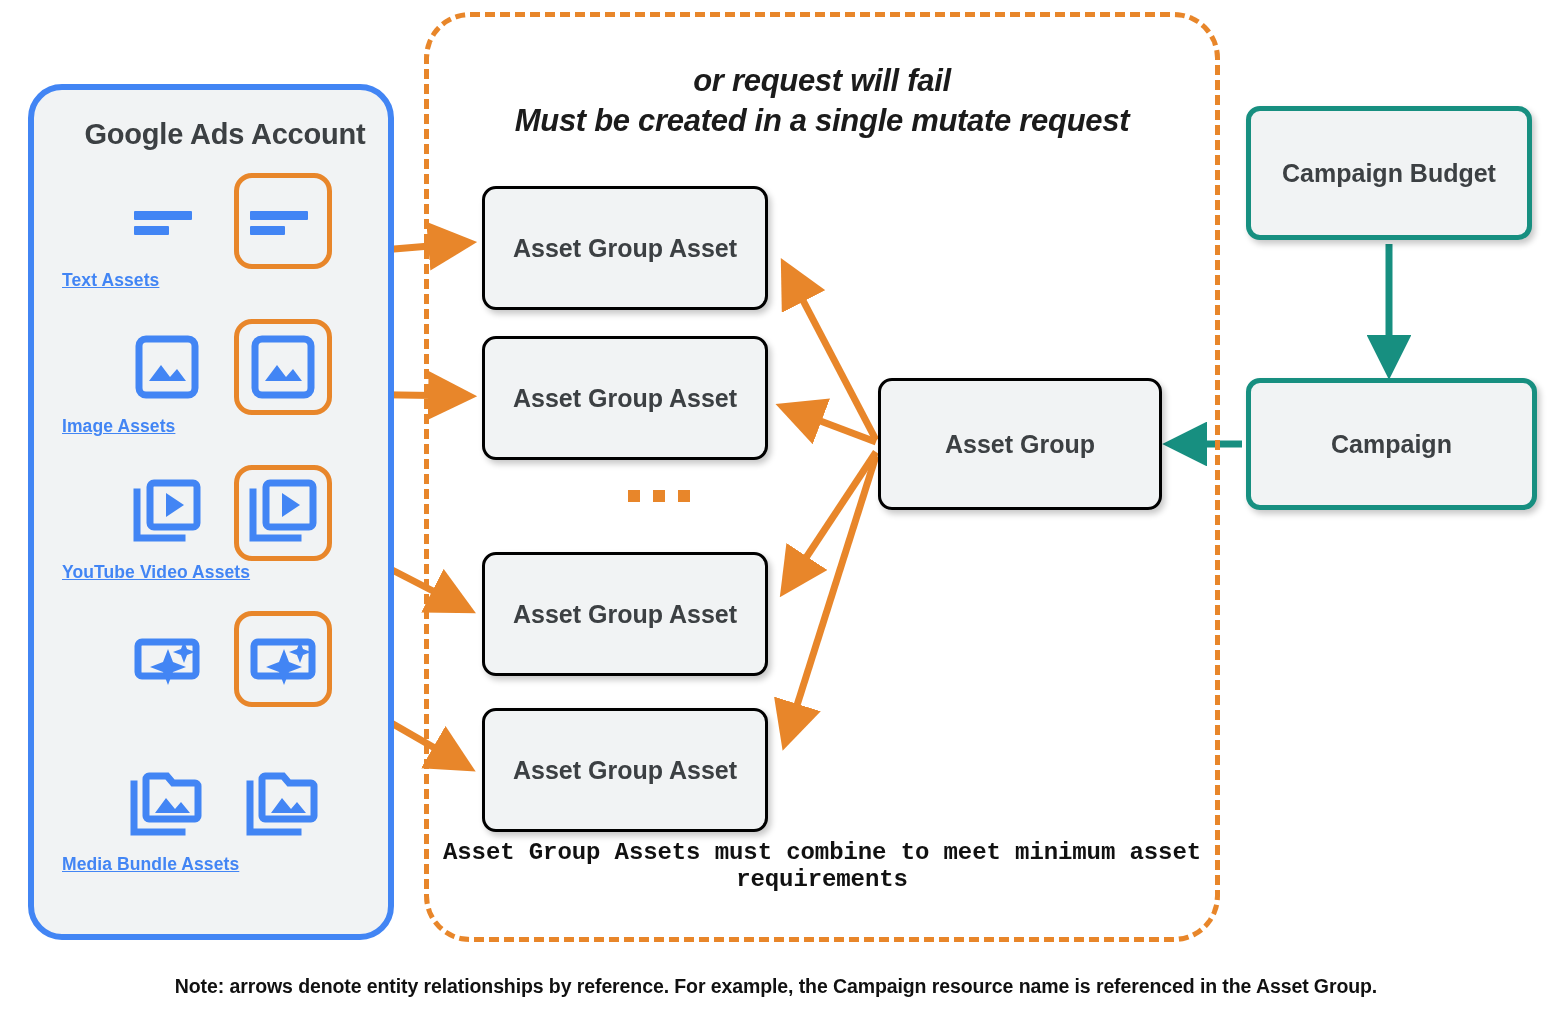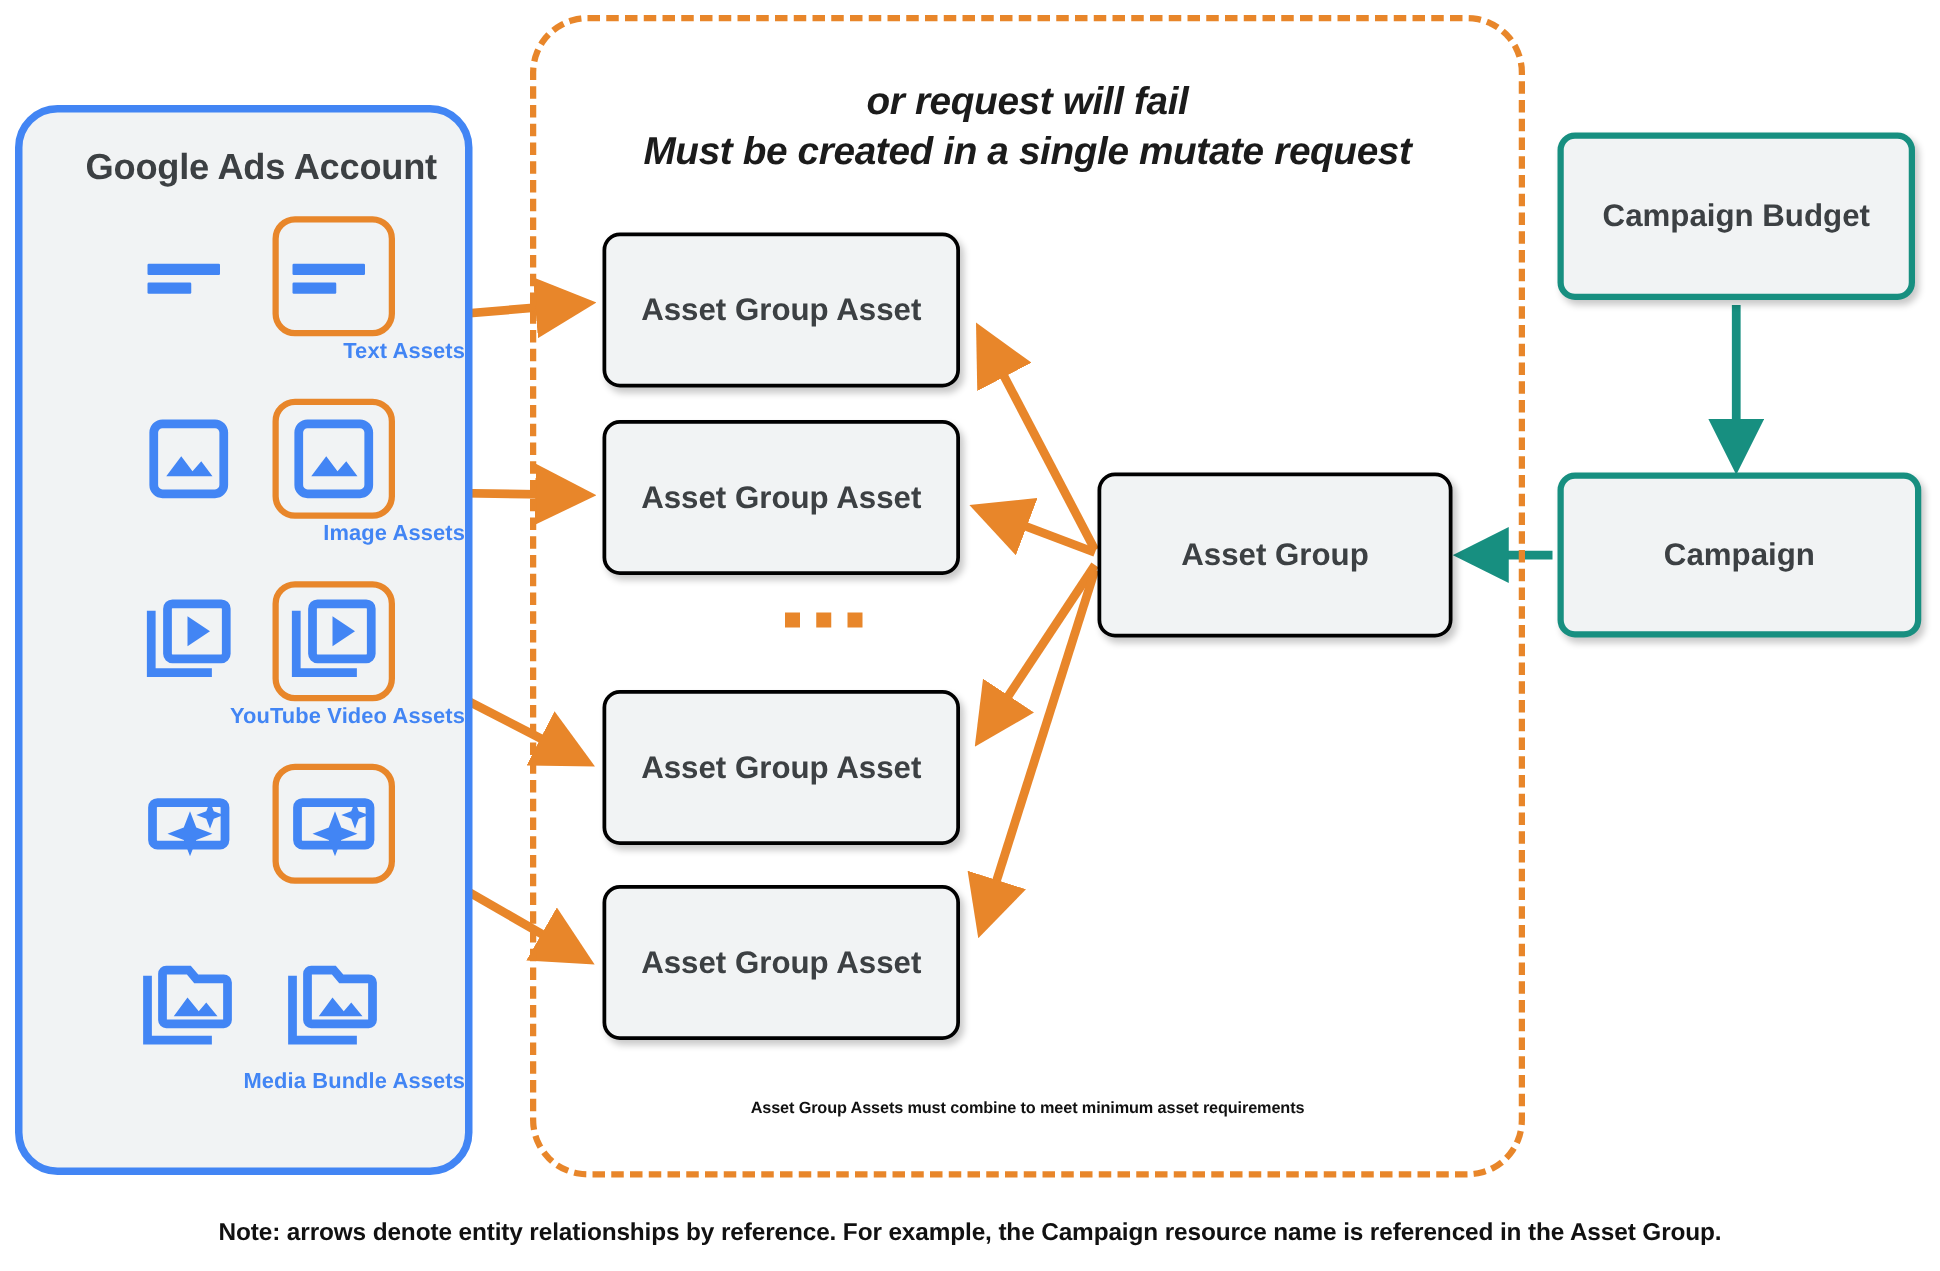--- a/index.html
+++ b/index.html
@@ -10,21 +10,21 @@
     overflow: hidden;
   }
   #stage { position: relative; width: 1552px; height: 1017px; }
 
   
   #wires { position: absolute; left: 0; top: 0; width: 1552px; height: 1017px; pointer-events: none; }
 
   
   .library-panel {
     position: absolute;
-    left: 12px; top: 84px;
+    left: 28px; top: 84px;
     width: 366px; height: 856px;
     background: #f1f3f4;
     border: 6px solid #4285f4;
     border-radius: 34px;
     padding-left: 28px;
   }
   .library-title {
     margin-top: 26px;
     text-align: center;
     font-size: 29px;
@@ -45,26 +45,27 @@
   .icon-plain, .icon-boxed {
     display: flex; align-items: center; justify-content: center;
     width: 98px; height: 96px;
   }
   .icon-boxed {
     border: 5px solid #e8862a;
     border-radius: 18px;
     background: #f1f3f4;
   }
   .asset-caption {
-    text-align: right;
+    text-align: left;
     font-size: 17.5px;
     font-weight: 700;
     color: #4285f4;
     margin-top: -4px;
     letter-spacing: 0.1px;
+    text-decoration: underline;
   }
 
   
   .mutate-box {
     position: absolute;
     left: 424px; top: 12px;
     width: 796px; height: 930px;
     border: 5px dashed #e8862a;
     border-radius: 46px;
     background: transparent;
@@ -77,24 +78,25 @@
     font-style: italic;
     font-weight: 700;
     color: #1b1b1b;
     line-height: 1.3;
     letter-spacing: -0.3px;
   }
   .mutate-footnote {
     position: absolute;
     left: 0; right: 0; bottom: 44px;
     text-align: center;
-    font-size: 13px;
+    font-size: 24px;
     font-weight: 700;
     color: #111111;
     letter-spacing: -0.1px;
+    font-family: Liberation Mono, monospace;
   }
 
   
   .node {
     position: absolute;
     background: #f1f3f4;
     border-radius: 14px;
     display: flex;
     align-items: center;
     justify-content: center;

